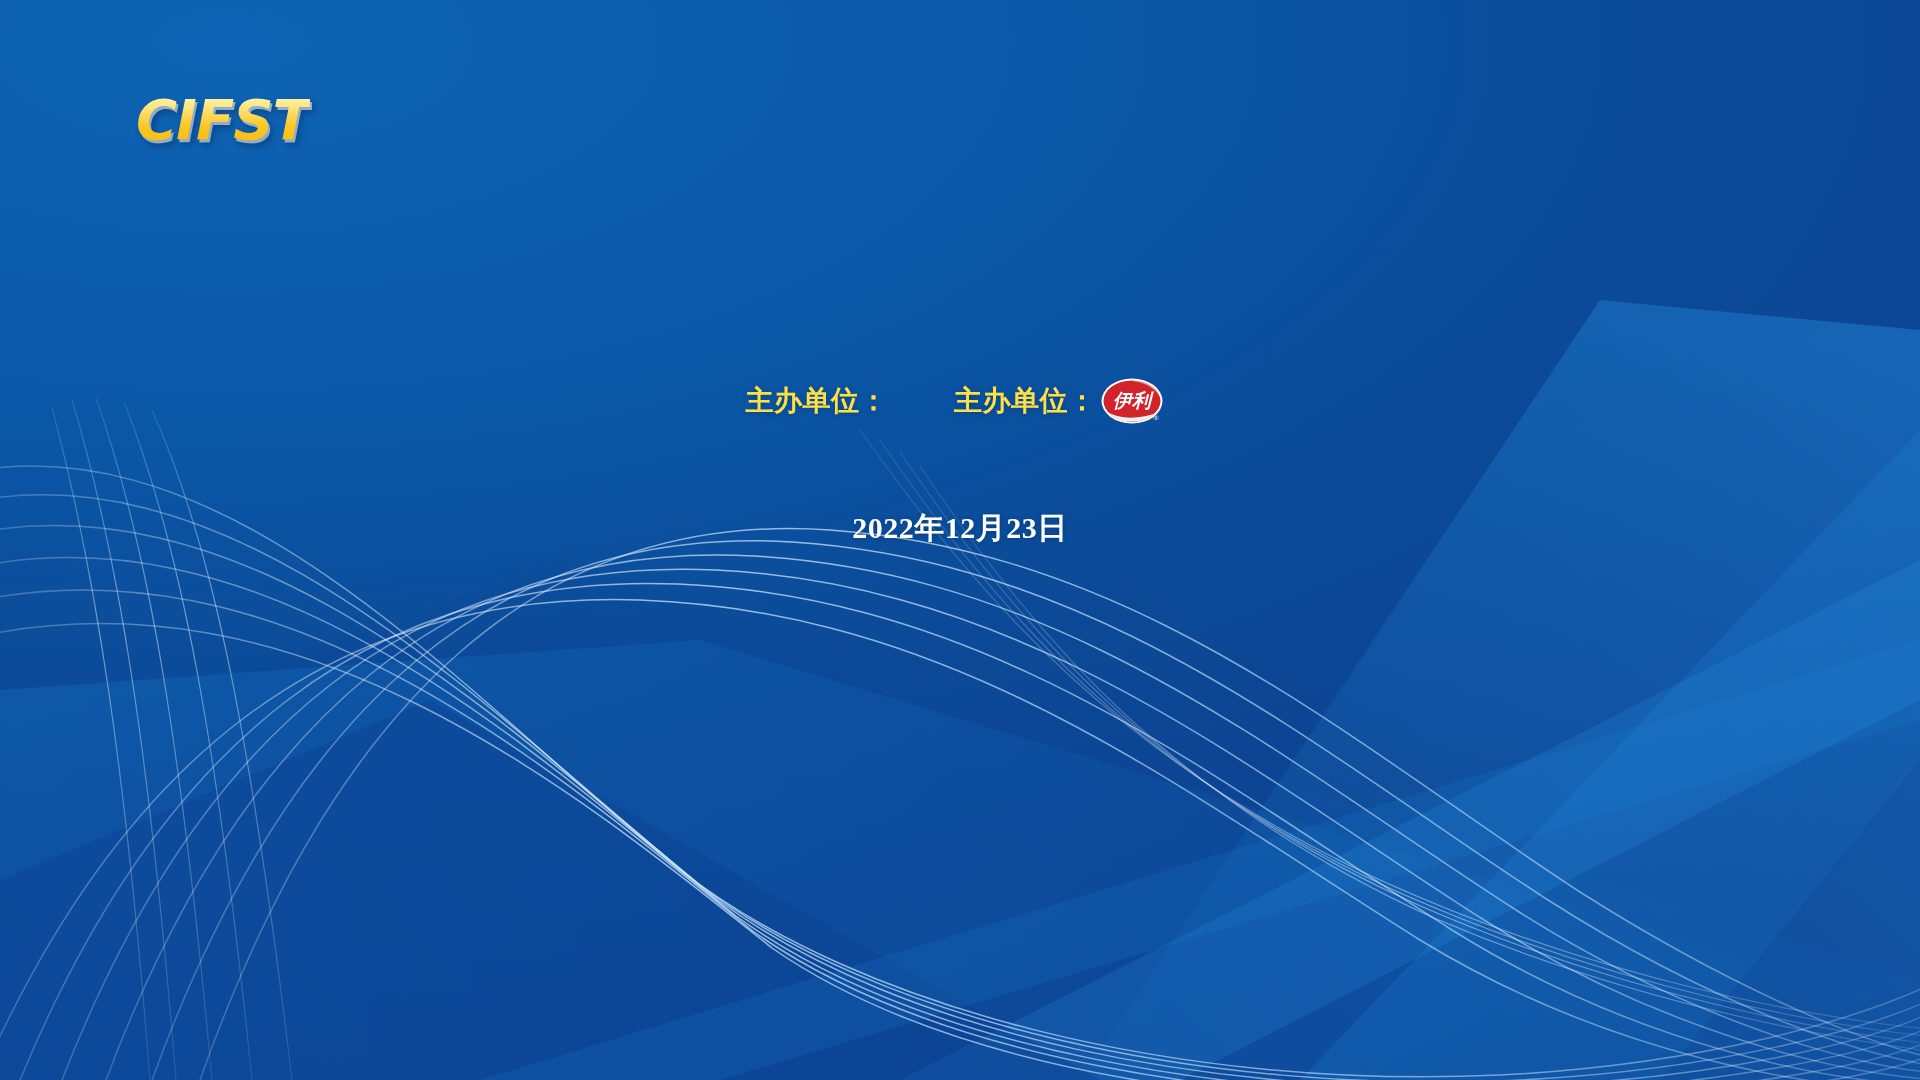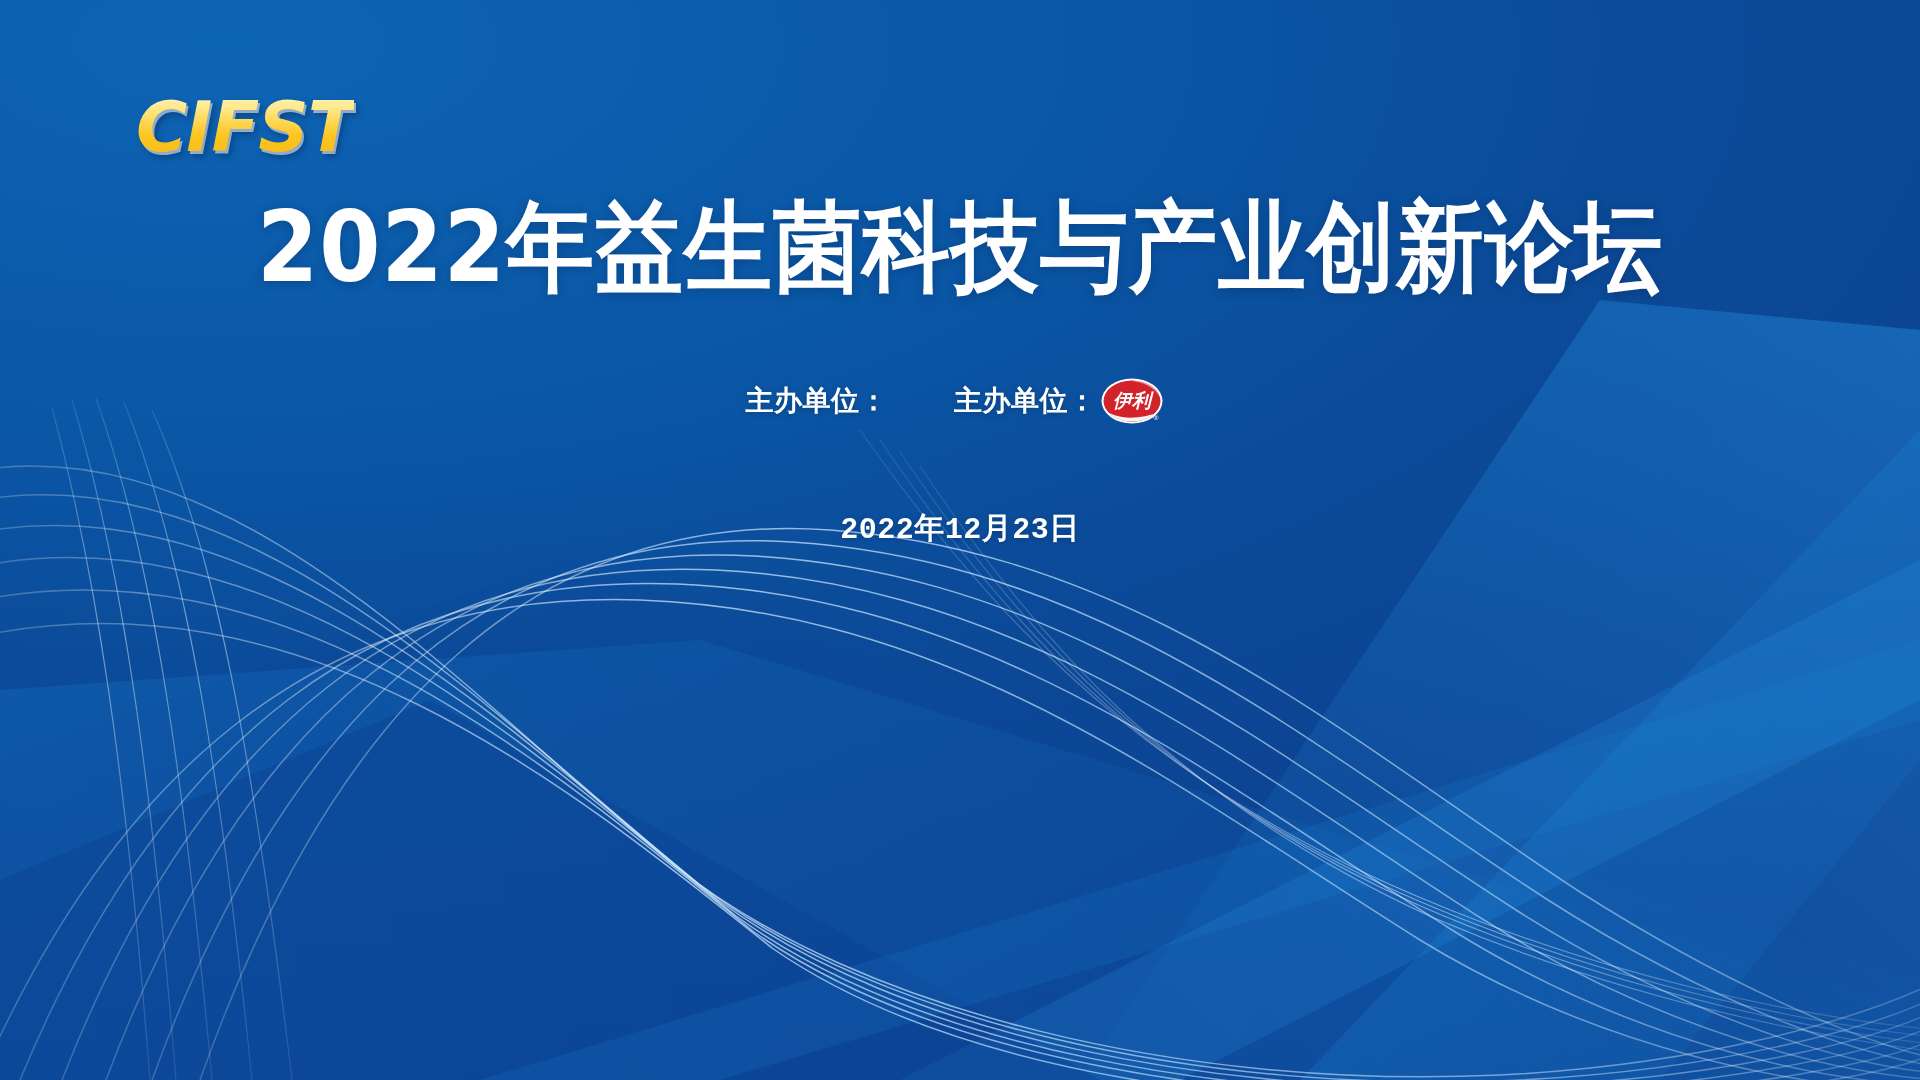--- a/index.html
+++ b/index.html
@@ -15,21 +15,21 @@
     position:absolute;inset:0;
     background:
       radial-gradient(120% 95% at 12% 4%, #0e64b4 0%, #0a57a6 38%, #0b4b99 62%, #0d3f8e 100%);
   }
   .bg-svg{position:absolute;inset:0;width:1920px;height:1080px;display:block;}
 
   
   .cifst{
     position:absolute;left:136px;top:92px;
     font-family:"DejaVu Sans","Liberation Sans",sans-serif;
-    font-size:70px;font-weight:bold;font-style:italic;
+    font-size:56px;font-weight:bold;font-style:italic;
     letter-spacing:-1px;
     line-height:1;
     background:linear-gradient(to bottom,#fff8c9 0%,#ffe680 26%,#fcc521 62%,#f7bb12 100%);
     -webkit-background-clip:text;background-clip:text;
     color:transparent;-webkit-text-fill-color:transparent;
     filter:drop-shadow(2px 3px 0px rgba(255,255,255,.55)) drop-shadow(3px 4px 3px rgba(3,36,80,.45));
     white-space:nowrap;
   }
 
   
@@ -47,35 +47,35 @@
   }
 
   
   .org-row{
     position:absolute;left:0;right:0;top:378px;
     display:flex;align-items:center;justify-content:center;
     white-space:nowrap;
   }
   .org-txt{
     font-family:"DejaVu Sans","Liberation Sans",sans-serif;
-    font-size:28px;font-weight:bold;color:#ffffff;letter-spacing:.5px;
+    font-size:28px;font-weight:bold;color:#fde047;letter-spacing:.5px;
     text-shadow:0 1px 5px rgba(2,28,66,.35);
   }
   .gap-big{display:inline-block;width:66px;}
 
   
   .yili{
     position:relative;width:62px;height:46px;flex:0 0 auto;margin:0 12px 0 4px;
   }
   .yili svg{display:block;width:62px;height:46px;}
 
   
   .date{
     position:absolute;left:0;right:0;top:508px;text-align:center;
-    font-family:Liberation Mono, monospace;
+    font-family:Liberation Serif, serif;
     font-size:30px;font-weight:bold;color:#ffffff;letter-spacing:.5px;
     text-shadow:0 1px 5px rgba(2,28,66,.3);
   }
 </style>
 </head>
 <body>
 
 <div id="stage">
 
   <div class="bg-base"></div>
@@ -150,23 +150,20 @@
       <path d="M880,440 C 1000,616 1140,774 1398,892 C 1618,990 1836,1028 1945,1038"></path>
       <path d="M900,452 C 1020,630 1160,788 1416,904 C 1634,1000 1850,1036 1950,1046"></path>
       <path d="M920,466 C 1040,646 1180,802 1434,918 C 1650,1010 1862,1044 1955,1054"></path>
     </g>
 
     <rect x="0" y="0" width="1920" height="1080" fill="url(#panelD)" opacity="0"></rect>
   </svg>
 
   <div class="cifst">CIFST</div>
 
-  <div class="title-wrap">
-    <div class="title">2022年益生菌科技与产业创新论坛</div>
-  </div>
 
   <div class="org-row">
     <span class="org-txt">主办单位：</span>
     <span class="gap-big"></span>
     <span class="org-txt">主办单位：</span>
 
     <span class="yili">
       <svg viewBox="0 0 124 92" aria-hidden="true">
         <defs>
           <clipPath id="ovalClip">

